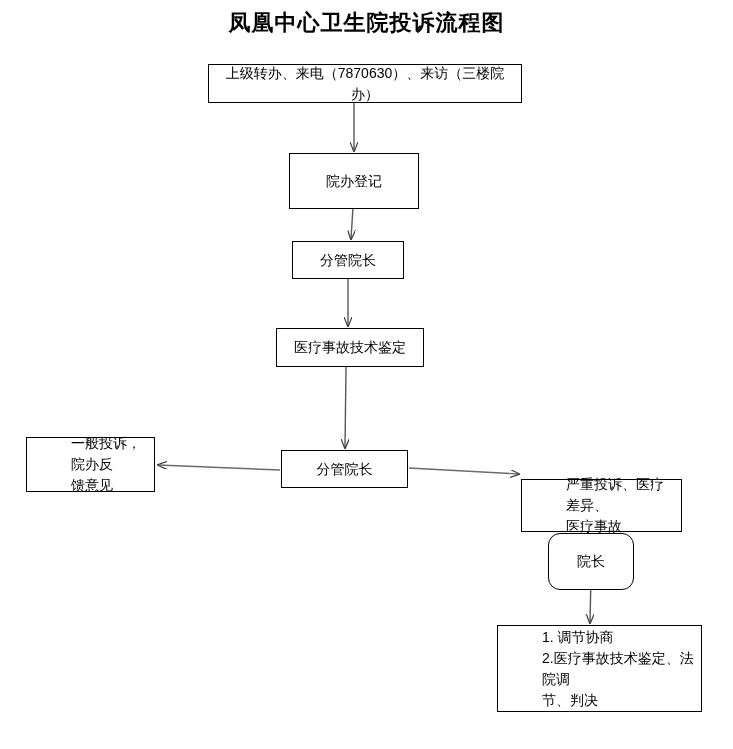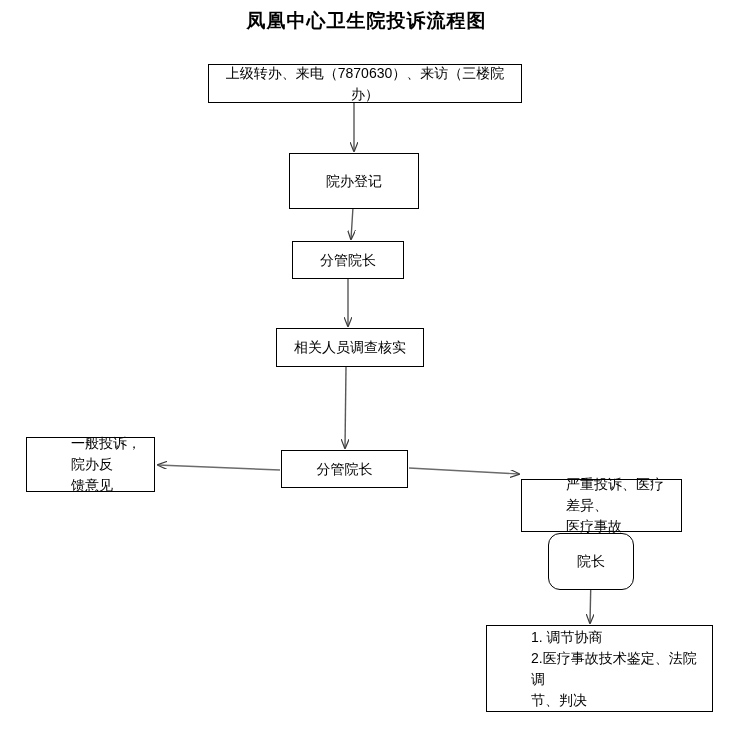--- a/index.html
+++ b/index.html
@@ -31,21 +31,21 @@
     pointer-events: none;
   }
   .title {
     position: absolute;
     left: 0;
     top: 8px;
     width: 733px;
     text-align: center;
     font-family: "Liberation Serif", "DejaVu Serif", serif;
     font-weight: bold;
-    font-size: 19px;
+    font-size: 22px;
     letter-spacing: 1px;
     color: #000;
   }
   .node {
     position: absolute;
     box-sizing: border-box;
     border: 1px solid #000000;
     background: #ffffff;
     font-size: 14px;
     line-height: 1.45;
@@ -71,21 +71,21 @@
 
   
   #node-intake      { left: 208px; top: 64px;  width: 314px; height: 39px; }
   #node-register    { left: 289px; top: 153px; width: 130px; height: 56px; }
   #node-vp1         { left: 292px; top: 241px; width: 112px; height: 38px; }
   #node-investigate { left: 276px; top: 328px; width: 148px; height: 39px; }
   #node-vp2         { left: 281px; top: 450px; width: 127px; height: 38px; }
   #node-general     { left: 26px;  top: 437px; width: 129px; height: 55px; }
   #node-serious     { left: 521px; top: 443px; width: 161px; height: 53px; margin-top: 36px; }
   #node-director    { left: 548px; top: 533px; width: 86px;  height: 57px; border-radius: 12px; }
-  #node-resolution  { left: 486px; top: 625px; width: 227px; height: 87px; }
+  #node-resolution  { left: 497px; top: 625px; width: 205px; height: 87px; }
 
   #node-general .txt,
   #node-serious .txt,
   #node-resolution .txt { line-height: 1.5; }
 </style>
 </head>
 <body>
 
 <div id="canvas">
 
@@ -121,21 +121,21 @@
 
   <div class="node center" id="node-register">
     <span class="txt">院办登记</span>
   </div>
 
   <div class="node center" id="node-vp1">
     <span class="txt">分管院长</span>
   </div>
 
   <div class="node center" id="node-investigate">
-    <span class="txt">相关人员调查核实</span>
+    <span class="txt">医疗事故技术鉴定</span>
   </div>
 
   <div class="node center" id="node-vp2">
     <span class="txt">分管院长</span>
   </div>
 
   <div class="node left-align" id="node-general">
     <span class="txt">一般投诉，院办反
 馈意见</span>
   </div>

